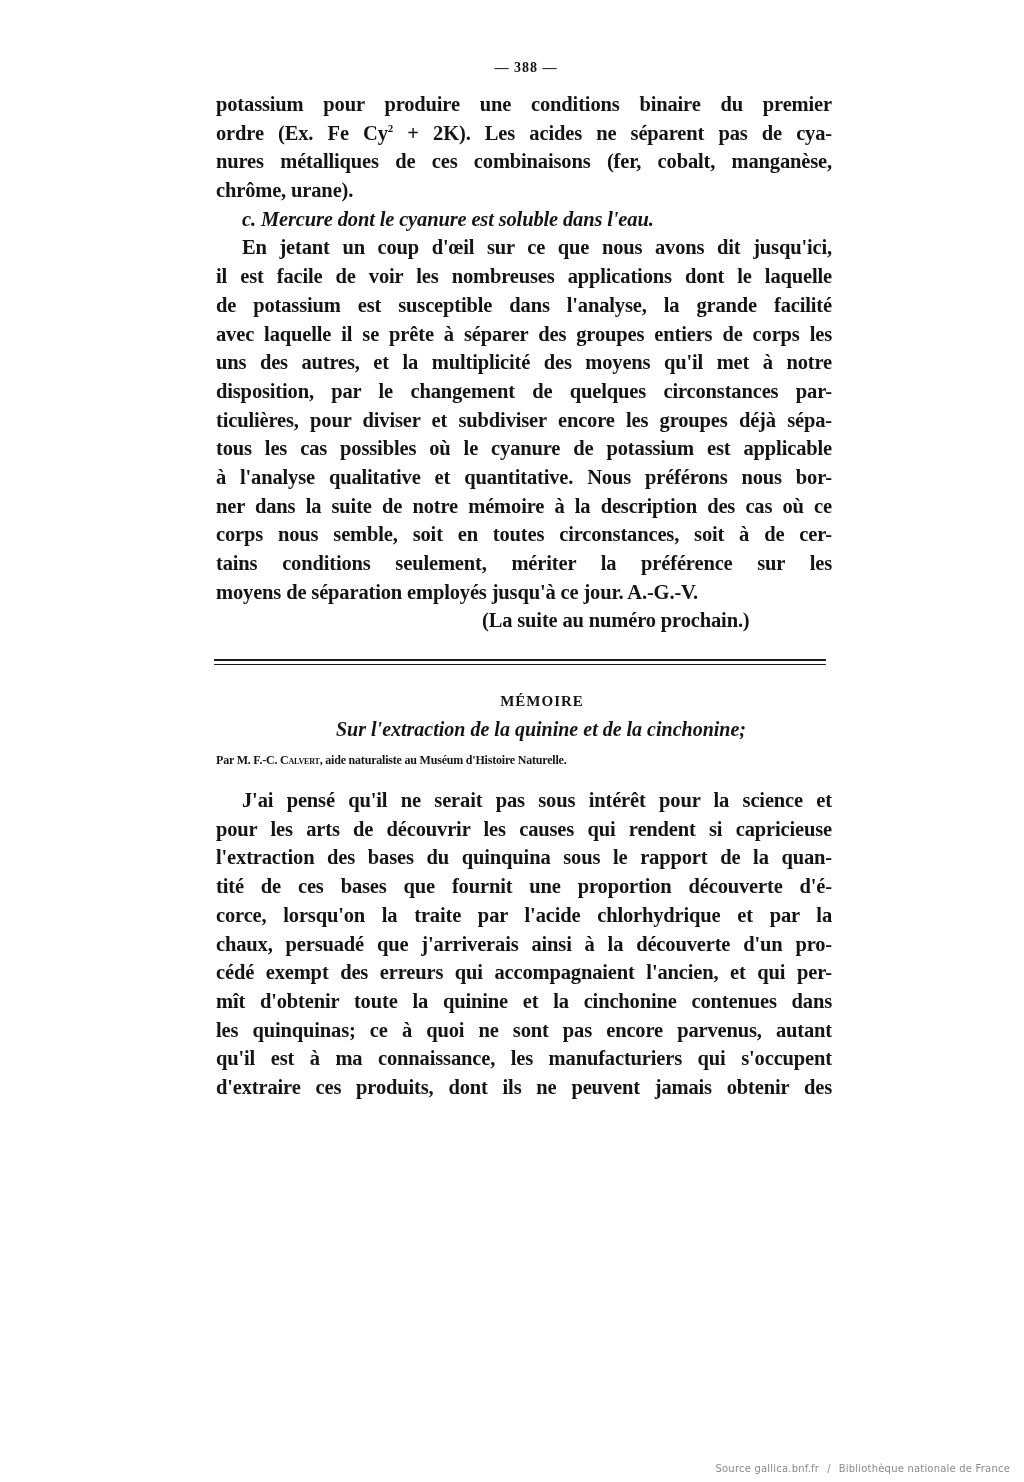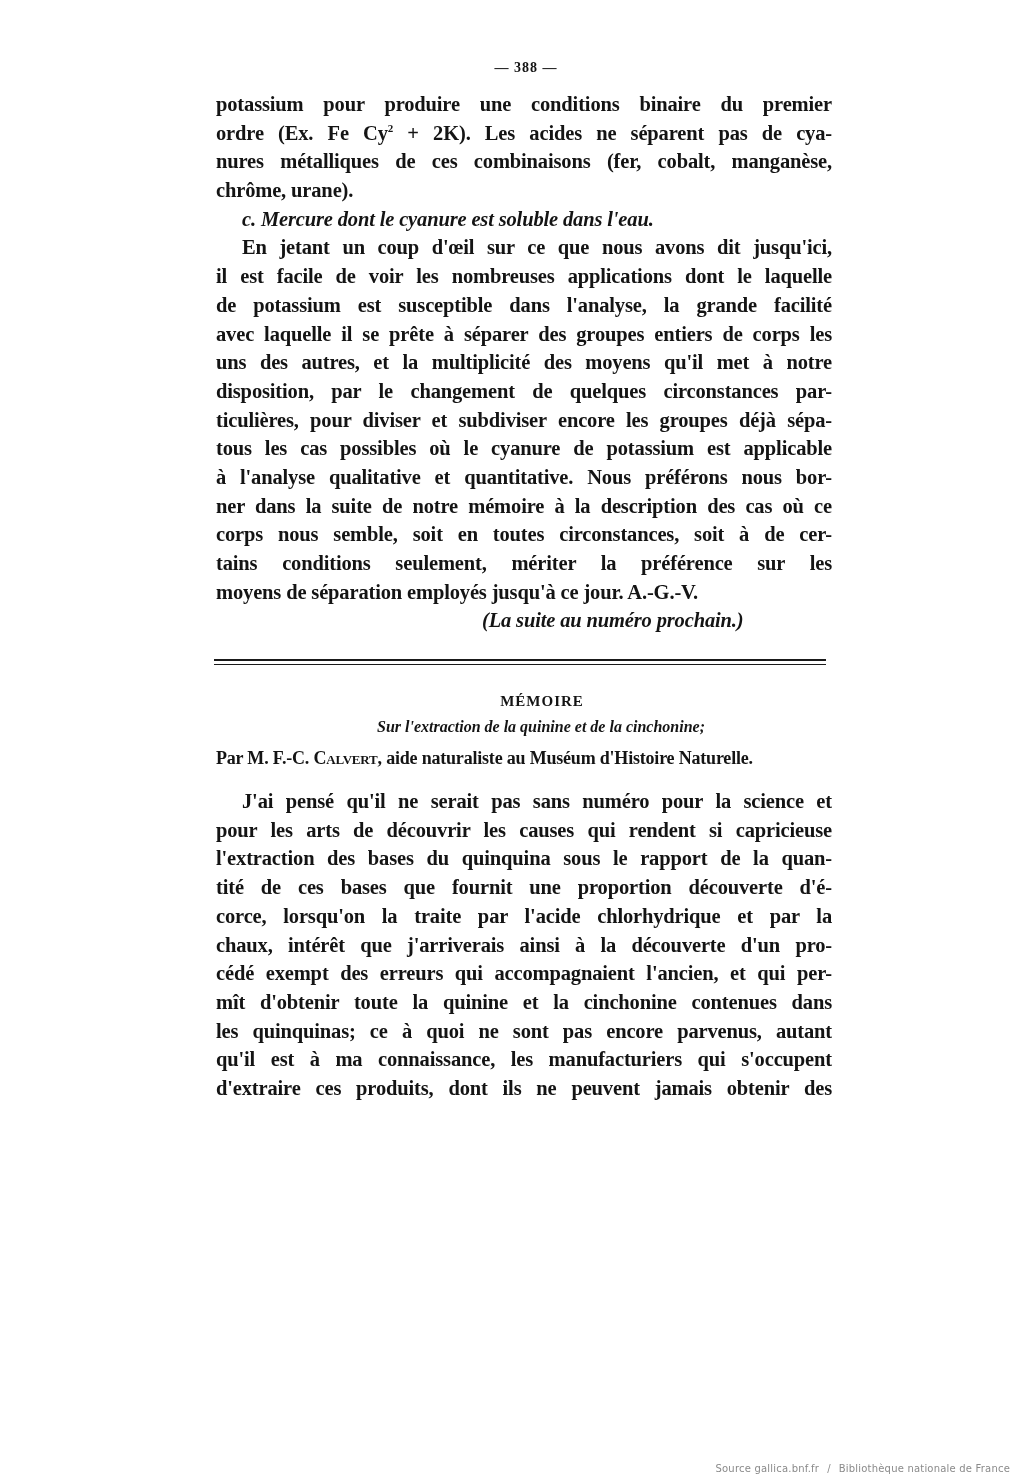--- a/index.html
+++ b/index.html
@@ -43,21 +43,20 @@
       text-align-last: left;
     }
     .line.indent {
       padding-left: 26px;
     }
     .line.italic-line {
       font-style: italic;
       text-align-last: left;
     }
     .line.right-italic {
-      font-style: italic;
       text-align-last: left;
       padding-left: 266px;
     }
     .sup {
       font-size: 11px;
       vertical-align: super;
       line-height: 0;
     }
     .rule {
       margin-top: 24px;
@@ -70,28 +69,28 @@
     .heading {
       text-align: center;
       font-size: 15px;
       font-weight: bold;
       letter-spacing: 1px;
       margin-top: 28px;
       padding-left: 36px;
     }
     .subheading {
       text-align: center;
-      font-size: 16px;
+      font-size: 20px;
       font-style: italic;
       font-weight: bold;
       margin-top: 8px;
       padding-left: 34px;
     }
     .byline {
-      font-size: 18px;
+      font-size: 12px;
       font-weight: bold;
       margin-top: 12px;
       white-space: nowrap;
       letter-spacing: -0.2px;
     }
     .smallcaps {
       font-variant: small-caps;
     }
     .section2 {
       margin-top: 18px;
@@ -142,26 +141,26 @@
     </div>
   </div>
 
   <div class="rule"></div>
 
   <div class="heading">MÉMOIRE</div>
   <div class="subheading">Sur l'extraction de la quinine et de la cinchonine;</div>
   <div class="byline"><span>Par M. F.-C. </span><span class="smallcaps">Calvert</span><span>, aide naturaliste au Muséum d'Histoire Naturelle.</span></div>
 
   <div class="section2">
-    <div class="line indent">J'ai pensé qu'il ne serait pas sans numéro pour la science et</div>
+    <div class="line indent">J'ai pensé qu'il ne serait pas sous intérêt pour la science et</div>
     <div class="line">pour les arts de découvrir les causes qui rendent si capricieuse</div>
     <div class="line">l'extraction des bases du quinquina sous le rapport de la quan-</div>
     <div class="line">tité de ces bases que fournit une proportion découverte d'é-</div>
     <div class="line">corce, lorsqu'on la traite par l'acide chlorhydrique et par la</div>
-    <div class="line">chaux, intérêt que j'arriverais ainsi à la découverte d'un pro-</div>
+    <div class="line">chaux, persuadé que j'arriverais ainsi à la découverte d'un pro-</div>
     <div class="line">cédé exempt des erreurs qui accompagnaient l'ancien, et qui per-</div>
     <div class="line">mît d'obtenir toute la quinine et la cinchonine contenues dans</div>
     <div class="line">les quinquinas; ce à quoi ne sont pas encore parvenus, autant</div>
     <div class="line">qu'il est à ma connaissance, les manufacturiers qui s'occupent</div>
     <div class="line">d'extraire ces produits, dont ils ne peuvent jamais obtenir des</div>
   </div>
 </div>
 
 <div class="footer">
   <span>Source gallica.bnf.fr</span><span class="sep">/</span><span>Bibliothèque nationale de France</span>

